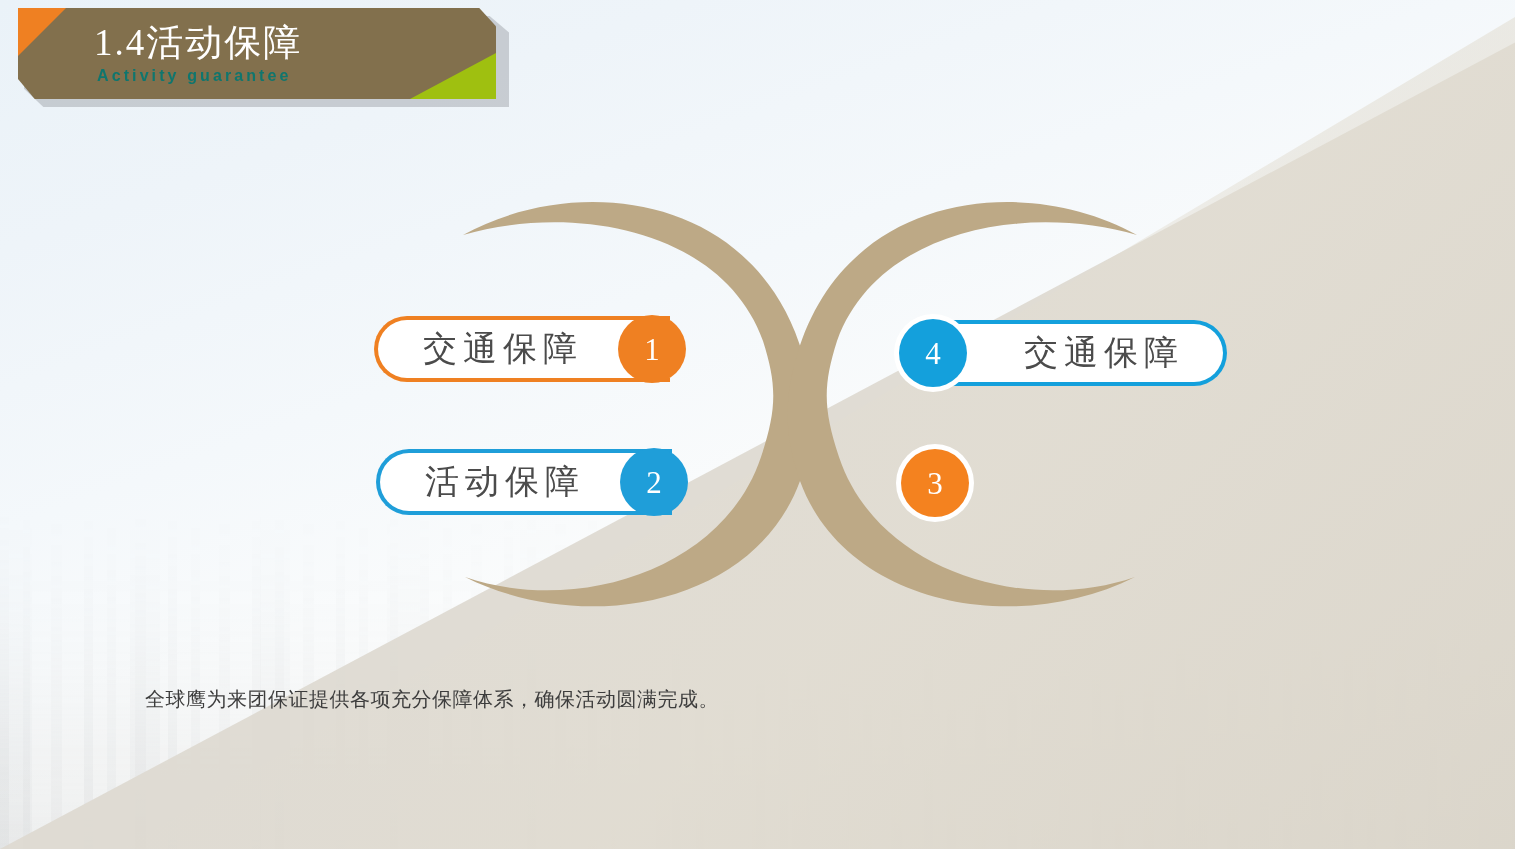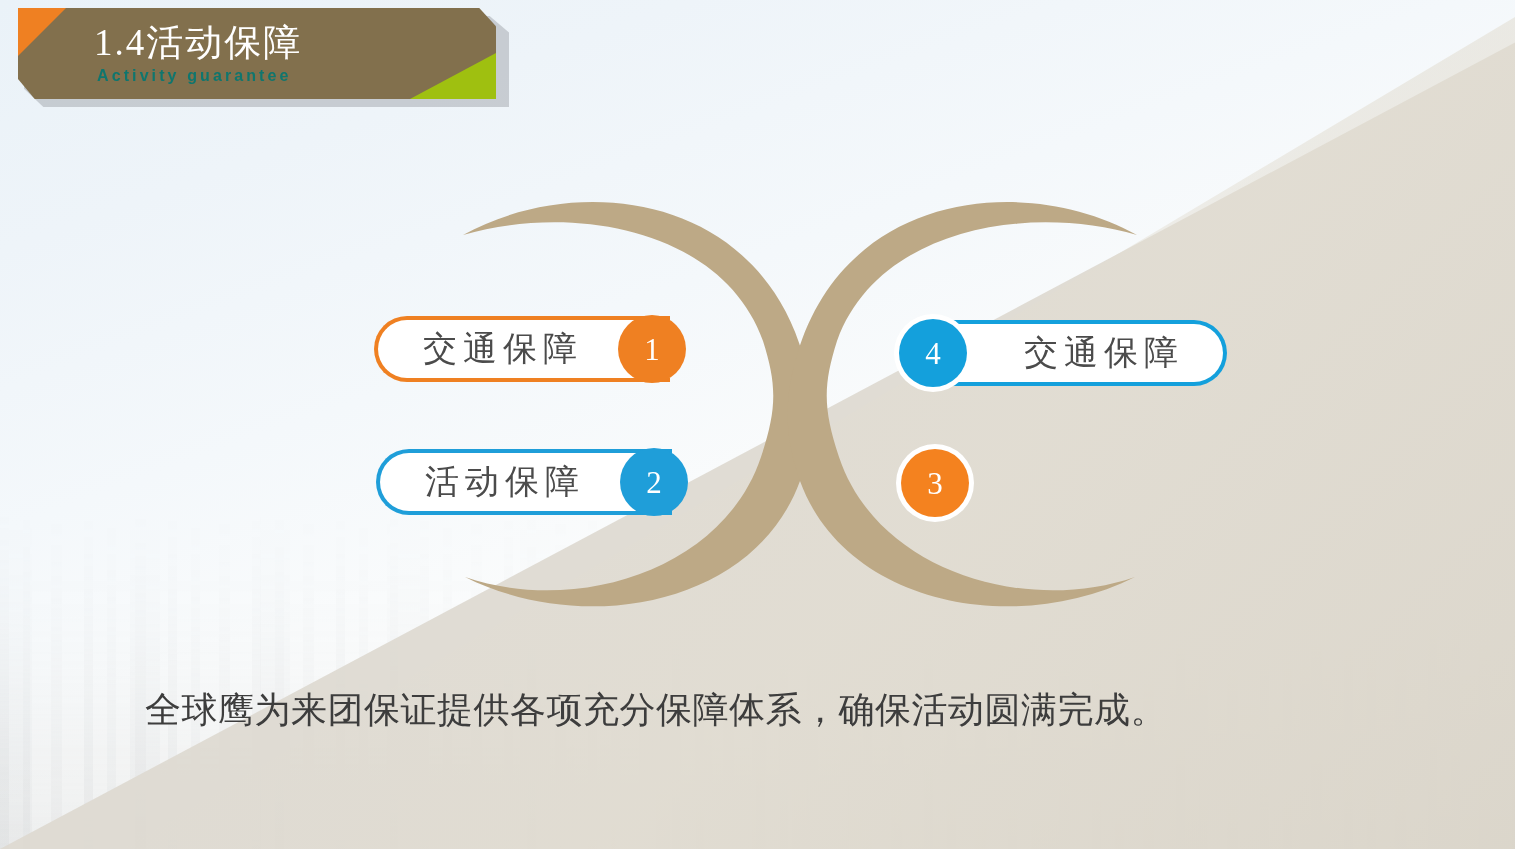--- a/index.html
+++ b/index.html
@@ -225,21 +225,21 @@
     line-height: 1;
   }
   .badge.ringed { box-shadow: 0 0 0 5px #ffffff; }
 
   
   .footnote {
     position: absolute;
     left: 145px;
     top: 686px;
     font-family: "Liberation Serif", "DejaVu Serif", serif;
-    font-size: 36px;
+    font-size: 20px;
     color: #3d3d3d;
     letter-spacing: .5px;
     white-space: nowrap;
   }
 </style>
 </head>
 <body>
 
 <div class="slide">
 

